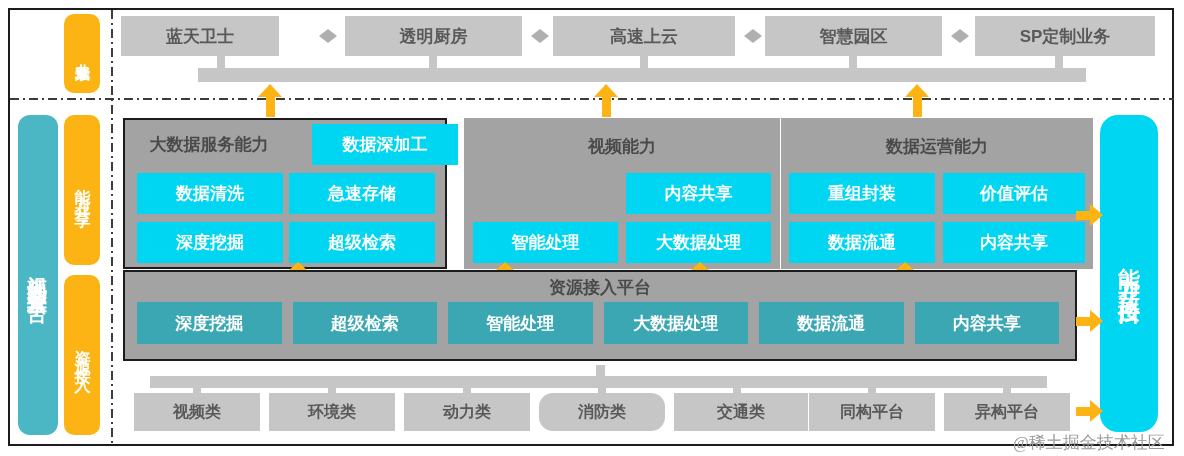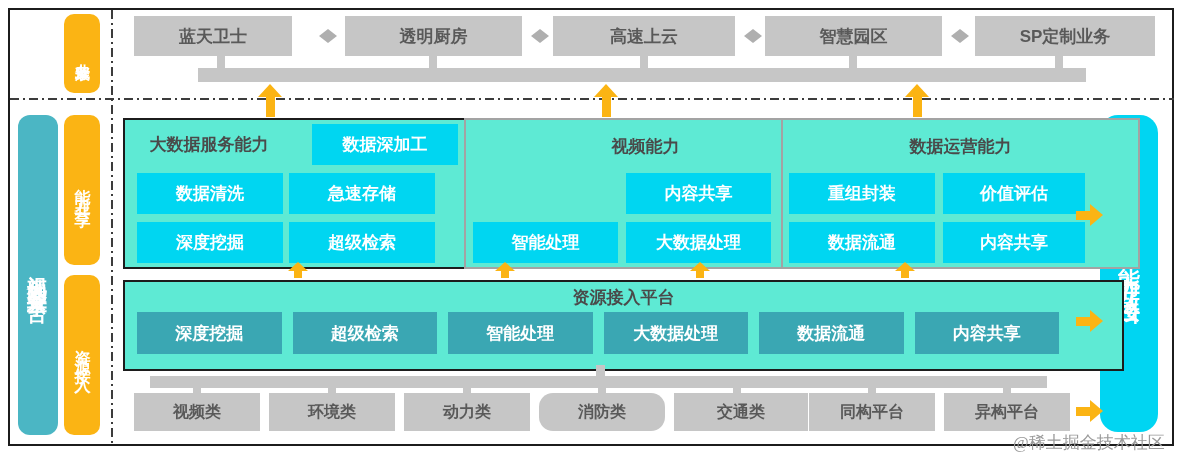--- a/index.html
+++ b/index.html
@@ -13,21 +13,21 @@
         writing-mode:vertical-rl;text-orientation:upright;}
   .yellow{background:#FBB414;}
   .graybox{background:#C6C6C6;color:#595959;font-weight:bold;font-size:17px;
            display:flex;align-items:center;justify-content:center;}
   .cyanbox{background:#00D6F1;color:#fff;font-weight:bold;font-size:17px;
            display:flex;align-items:center;justify-content:center;}
   .tealbox{background:#3AA7B3;color:#fff;font-weight:bold;font-size:17px;
            display:flex;align-items:center;justify-content:center;}
   .stub{background:#C6C6C6;}
   .busbar{background:#C6C6C6;}
-  .group{background:#5eead4;padding-left:47px;}
+  .group{background:#a3a3a3;}
   .group-dark{border:2px solid #1c1c1c;}
   .group-gray{border:2px solid #A3A3A3;margin-left:16px;}
   .gtitle{color:#4a4a4a;font-weight:bold;font-size:17px;display:flex;align-items:center;justify-content:center;}
   .uparrow{display:flex;flex-direction:column;align-items:center;}
   .uparrow .head{width:0;height:0;border-left:12px solid transparent;border-right:12px solid transparent;border-bottom:13px solid #FBB414;}
   .uparrow .tail{width:9px;background:#FBB414;flex:1;}
   .uparrow.small .head{border-left:10px solid transparent;border-right:10px solid transparent;border-bottom:9px solid #FBB414;}
   .uparrow.small .tail{width:8px;}
   .rarrow{display:flex;align-items:center;}
   .rarrow .tail{height:9px;width:14px;background:#FBB414;}
@@ -47,21 +47,21 @@
   <div class="abs dashline-h" style="left:10px;top:98px;width:1164px;"></div>
   <div class="abs dashline-v" style="left:111px;top:10px;height:434px;"></div>
 
   <div class="abs vbar yellow" style="left:64px;top:14px;width:36px;height:79px;border-radius:10px;font-size:15px;letter-spacing:1px;">业务展示</div>
   <div class="abs vbar" style="left:18px;top:115px;width:40px;height:320px;border-radius:12px;background:#4BB6C4;font-size:20px;letter-spacing:4px;">视频内容共享平台</div>
   <div class="abs vbar yellow" style="left:64px;top:115px;width:36px;height:150px;border-radius:10px;font-size:16px;letter-spacing:7px;">能力共享</div>
   <div class="abs vbar yellow" style="left:64px;top:275px;width:36px;height:160px;border-radius:10px;font-size:16px;letter-spacing:9px;">资源接入</div>
 
   <div class="abs vbar" style="left:1100px;top:115px;width:58px;height:317px;border-radius:18px;background:#00D5F2;font-size:22px;letter-spacing:8px;">能力开放接口</div>
 
-  <div class="abs graybox" style="left:134px;top:16px;width:158px;height:40px;text-align:right;">蓝天卫士</div>
+  <div class="abs graybox" style="left:121px;top:16px;width:158px;height:40px;text-align:right;">蓝天卫士</div>
   <div class="abs graybox" style="left:345px;top:16px;width:177px;height:40px;">透明厨房</div>
   <div class="abs graybox" style="left:553px;top:16px;width:182px;height:40px;">高速上云</div>
   <div class="abs graybox" style="left:765px;top:16px;width:177px;height:40px;">智慧园区</div>
   <div class="abs graybox" style="left:975px;top:16px;width:180px;height:40px;">SP定制业务</div>
 
   <div class="abs darr" style="left:312px;top:29px;width:31px;">
       <span class="hl"></span>
       <span class="mid"></span>
       <span class="hr"></span>
     </div>
@@ -140,21 +140,21 @@
     </div>
   <div class="abs uparrow small" style="left:690px;top:262px;width:20px;height:16px;">
       <span class="head"></span>
       <span class="tail"></span>
     </div>
   <div class="abs uparrow small" style="left:895px;top:262px;width:20px;height:16px;">
       <span class="head"></span>
       <span class="tail"></span>
     </div>
 
-  <div class="abs group group-dark" style="left:123px;top:280px;width:950px;height:87px;">
+  <div class="abs group group-dark" style="left:123px;top:270px;width:950px;height:87px;">
     <div class="abs gtitle" style="left:0;top:2px;width:100%;height:26px;">资源接入平台</div>
     <div class="abs" style="left:12px;top:30px;width:922px;height:42px;display:flex;gap:11px;">
       <div class="tealbox" style="flex:1;">深度挖掘</div>
       <div class="tealbox" style="flex:1;">超级检索</div>
       <div class="tealbox" style="flex:1;">智能处理</div>
       <div class="tealbox" style="flex:1;">大数据处理</div>
       <div class="tealbox" style="flex:1;">数据流通</div>
       <div class="tealbox" style="flex:1;">内容共享</div>
     </div>
   </div>

